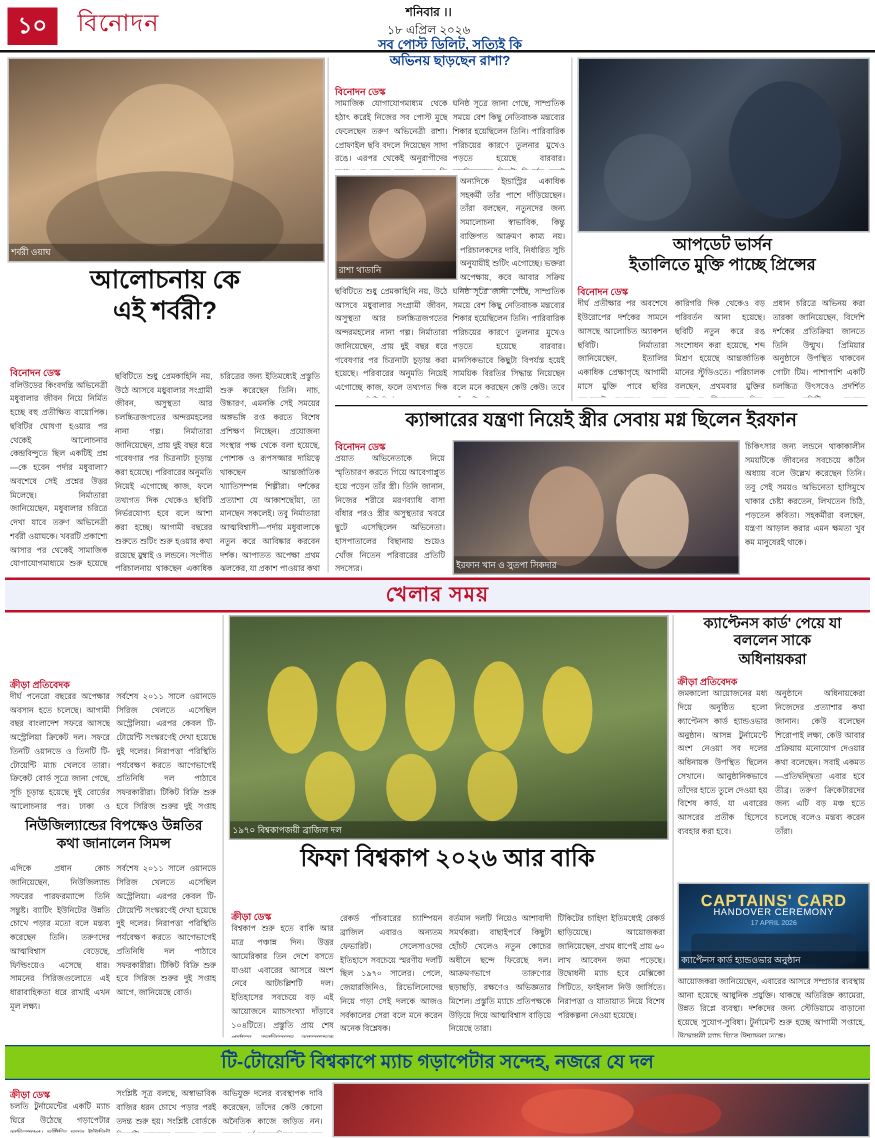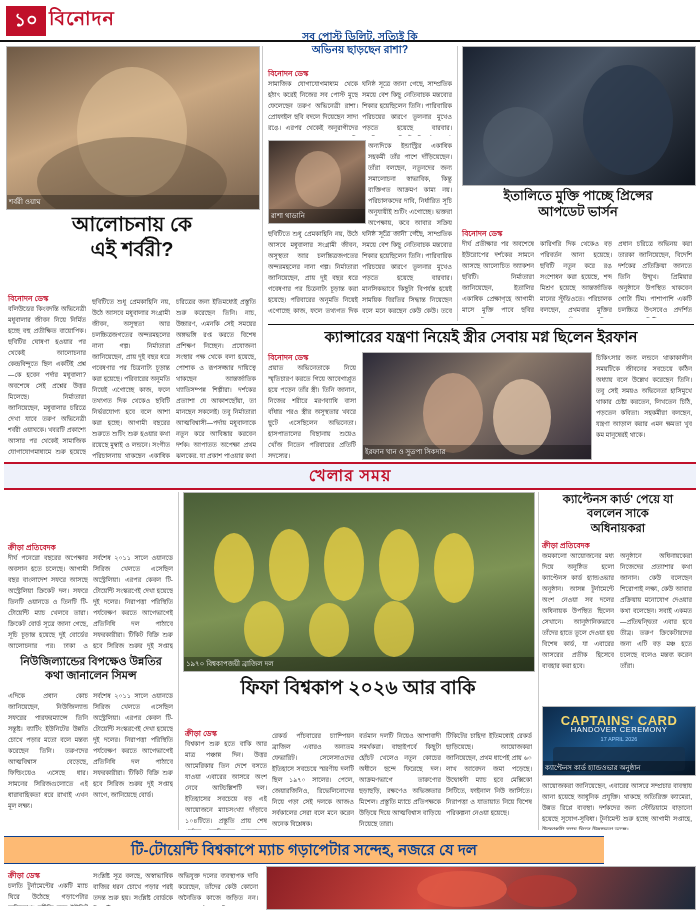--- a/index.html
+++ b/index.html
@@ -19,21 +19,21 @@
     border-bottom:2px solid #111;
     display:flex;align-items:center;
   }
   .pagenum{
     width:40px;height:30px;margin-left:6px;margin-top:2px;
     background:#c0102a;color:#fff;
     display:flex;align-items:center;justify-content:center;
     font-size:18px;font-weight:bold;
   }
   .section-title{
-    margin-left:3px;color:#c0102a;font-weight:bold;font-size:19px;
+    margin-left:16px;color:#c0102a;font-weight:normal;font-size:19px;
     letter-spacing:1px;
   }
   .masthead-date{
     position:absolute;left:268px;top:4px;width:150px;text-align:center;
     font-size:9.5px;line-height:14px;color:#111;
   }
   .masthead-date .d1{font-weight:bold;}
   .logo{
     position:absolute;right:6px;top:5px;width:135px;height:28px;
     background:#c0102a;color:#fff;
@@ -68,23 +68,23 @@
 
   
   .banner{
     position:absolute;left:4px;width:692px;height:24px;
     background:#eef1fa;border-top:2px solid #c0102a;border-bottom:2px solid #c0102a;
     display:flex;align-items:center;justify-content:center;
   }
   .banner span{color:#c0102a;font-size:16px;font-weight:bold;letter-spacing:1px;}
 
   .strip{
-    position:absolute;left:4px;width:600px;height:26px;
-    background:#fdba74;border-top:1.5px solid #0b3f8f;border-bottom:1.5px solid #0b3f8f;
-    display:flex;align-items:flex-end;justify-content:center;
+    position:absolute;left:4px;width:692px;height:26px;
+    background:#84cc16;border-top:1.5px solid #0b3f8f;border-bottom:1.5px solid #0b3f8f;
+    display:flex;align-items:flex-start;justify-content:center;
   }
   .strip span{color:#0b3f8f;font-size:15px;font-weight:bold;}
 
   
   .img-portrait{background:linear-gradient(160deg,#6f5a46 0%,#caa882 45%,#7a6450 100%);}
   .img-girl2{background:linear-gradient(150deg,#3a2f2b 0%,#9a7a63 50%,#2e2623 100%);}
   .img-action{background:linear-gradient(135deg,#1a2230 0%,#4a5666 40%,#0f141c 100%);}
   .img-couple{background:linear-gradient(140deg,#2b2a38 0%,#8c7a6b 45%,#3a3340 100%);}
   .img-team{background:linear-gradient(170deg,#4a5e38 0%,#7e9455 55%,#3d4f2c 100%);}
   .img-cere{background:linear-gradient(140deg,#0d2a4a 0%,#1f5d93 50%,#0a2038 100%);}
@@ -93,20 +93,24 @@
   .blob{position:absolute;border-radius:50%;opacity:.55;}
 </style>
 </head>
 <body>
 
 <div class="page">
 
   <div class="masthead">
     <div class="pagenum">১০</div>
     <div class="section-title">বিনোদন</div>
+    <div class="masthead-date">
+      <div class="d1">শনিবার ।।</div>
+      <div class="d2">১৮ এপ্রিল ২০২৬</div>
+    </div>
   </div>
 
   <div class="photo img-portrait" style="left:6px;top:46px;width:252px;height:162px;">
     <div class="blob" style="left:70px;top:20px;width:110px;height:130px;background:#e3c49a;"></div>
     <div class="blob" style="left:30px;top:90px;width:190px;height:90px;background:#5b4a3a;opacity:.4;"></div>
     <div class="cap">শর্বরী ওয়াঘ</div>
   </div>
 
   <div class="headline" style="left:6px;top:212px;width:252px;font-size:20px;">
     <div>আলোচনায় কে</div>
@@ -137,22 +141,22 @@
   <div class="col" style="left:268px;top:228px;width:90px;height:90px;">ছবিটিতে শুধু প্রেমকাহিনি নয়, উঠে আসবে মধুবালার সংগ্রামী জীবন, অসুস্থতা আর চলচ্চিত্রজগতের অন্দরমহলের নানা গল্প। নির্মাতারা জানিয়েছেন, প্রায় দুই বছর ধরে গবেষণার পর চিত্রনাট্য চূড়ান্ত করা হয়েছে। পরিবারের অনুমতি নিয়েই এগোচ্ছে কাজ, ফলে তথ্যগত দিক থেকেও ছবিটি নির্ভরযোগ্য হবে বলে আশা করা হচ্ছে। আগামী বছরের শুরুতে শুটিং শুরু হওয়ার কথা রয়েছে মুম্বাই ও লন্ডনে। সংগীত পরিচালনায় থাকছেন একাধিক প্রখ্যাত শিল্পী, আর সেই সঙ্গে ফিরিয়ে আনা হবে পঞ্চাশ-ষাটের দশকের কালজয়ী সুরের আবহ। শর্বরী নিজেও জানিয়েছেন, এটি তাঁর জীবনের সবচেয়ে কঠিন ও সবচেয়ে আনন্দের চ্যালেঞ্জ।</div>
   <div class="col" style="left:362px;top:228px;width:90px;height:90px;">ঘনিষ্ঠ সূত্রে জানা গেছে, সাম্প্রতিক সময়ে বেশ কিছু নেতিবাচক মন্তব্যের শিকার হয়েছিলেন তিনি। পারিবারিক পরিচয়ের কারণে তুলনার মুখেও পড়তে হয়েছে বারবার। মানসিকভাবে কিছুটা বিপর্যস্ত হয়েই সাময়িক বিরতির সিদ্ধান্ত নিয়েছেন বলে মনে করছেন কেউ কেউ। তবে তাঁর দুটি ছবির কাজ এখনো চলছে।</div>
 
   <div class="rule-v" style="left:457px;top:46px;height:275px;"></div>
 
   <div class="photo img-action" style="left:462px;top:46px;width:232px;height:138px;">
     <div class="blob" style="left:120px;top:18px;width:90px;height:110px;background:#2c3a4c;opacity:.8;"></div>
     <div class="blob" style="left:20px;top:60px;width:70px;height:70px;background:#55606e;opacity:.6;"></div>
   </div>
   <div class="headline" style="left:462px;top:188px;width:232px;font-size:13px;color:#111;">
+    <div>আপডেট ভার্সন</div>
     <div>ইতালিতে মুক্তি পাচ্ছে প্রিন্সের</div>
-    <div>আপডেট ভার্সন</div>
   </div>
   <div class="byline" style="left:462px;top:228px;">বিনোদন ডেস্ক</div>
   <div class="col" style="left:462px;top:238px;width:72px;height:80px;">দীর্ঘ প্রতীক্ষার পর অবশেষে ইউরোপের দর্শকের সামনে আসছে আলোচিত অ্যাকশন ছবিটি। নির্মাতারা জানিয়েছেন, ইতালির একাধিক প্রেক্ষাগৃহে আগামী মাসে মুক্তি পাবে ছবির আপডেট সংস্করণ। নতুন সংস্করণে যুক্ত হয়েছে বাড়তি প্রায় বারো মিনিটের দৃশ্য, বদলেছে আবহসংগীতও।</div>
   <div class="col" style="left:540px;top:238px;width:72px;height:80px;">কারিগরি দিক থেকেও বড় পরিবর্তন আনা হয়েছে। ছবিটি নতুন করে রঙ সংশোধন করা হয়েছে, শব্দ মিশ্রণ হয়েছে আন্তর্জাতিক মানের স্টুডিওতে। পরিচালক বলছেন, প্রথমবার মুক্তির সময় যে সীমাবদ্ধতা ছিল, এবার তা কাটিয়ে ওঠা সম্ভব হয়েছে। সাবটাইটেল থাকছে ইতালীয় ও ইংরেজি—দুই ভাষাতেই।</div>
   <div class="col" style="left:618px;top:238px;width:74px;height:80px;">প্রধান চরিত্রে অভিনয় করা তারকা জানিয়েছেন, বিদেশি দর্শকের প্রতিক্রিয়া জানতে তিনি উন্মুখ। প্রিমিয়ার অনুষ্ঠানে উপস্থিত থাকবেন গোটা টিম। পাশাপাশি একটি চলচ্চিত্র উৎসবেও প্রদর্শিত হবে ছবিটি, যেখানে প্রতিযোগিতা বিভাগে জায়গা পেয়েছে এটি।</div>
 
   <div class="rule-h" style="left:268px;top:324px;width:426px;"></div>
 
   <div class="headline" style="left:268px;top:328px;width:426px;font-size:15px;">ক্যান্সারের যন্ত্রণা নিয়েই স্ত্রীর সেবায় মগ্ন ছিলেন ইরফান</div>
 

